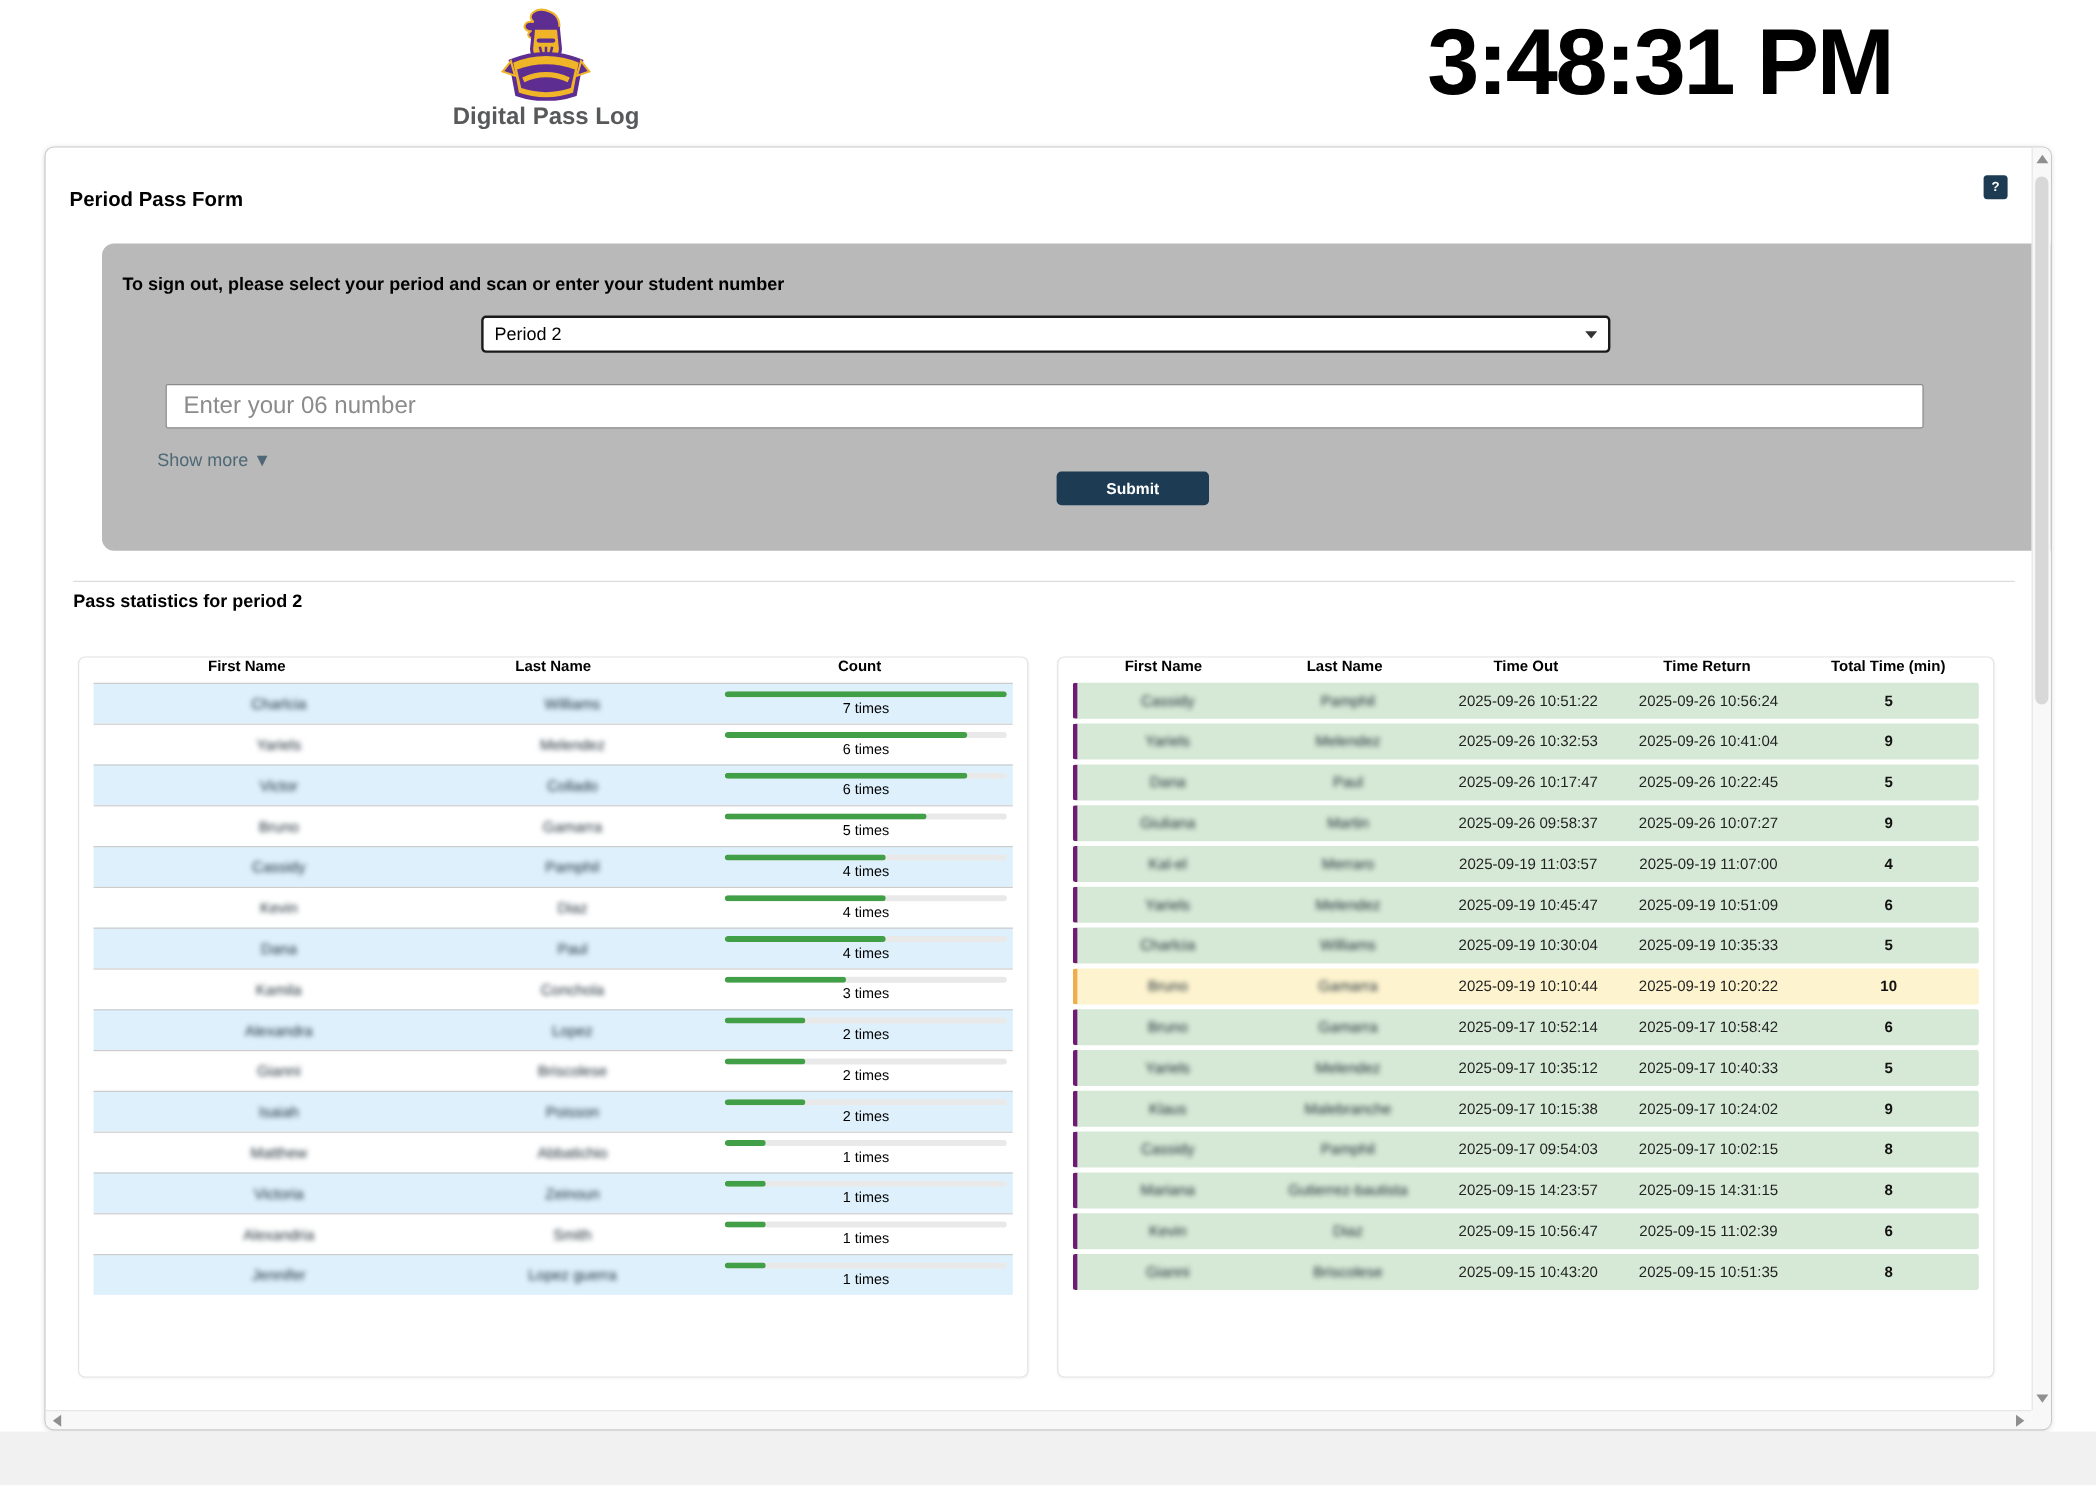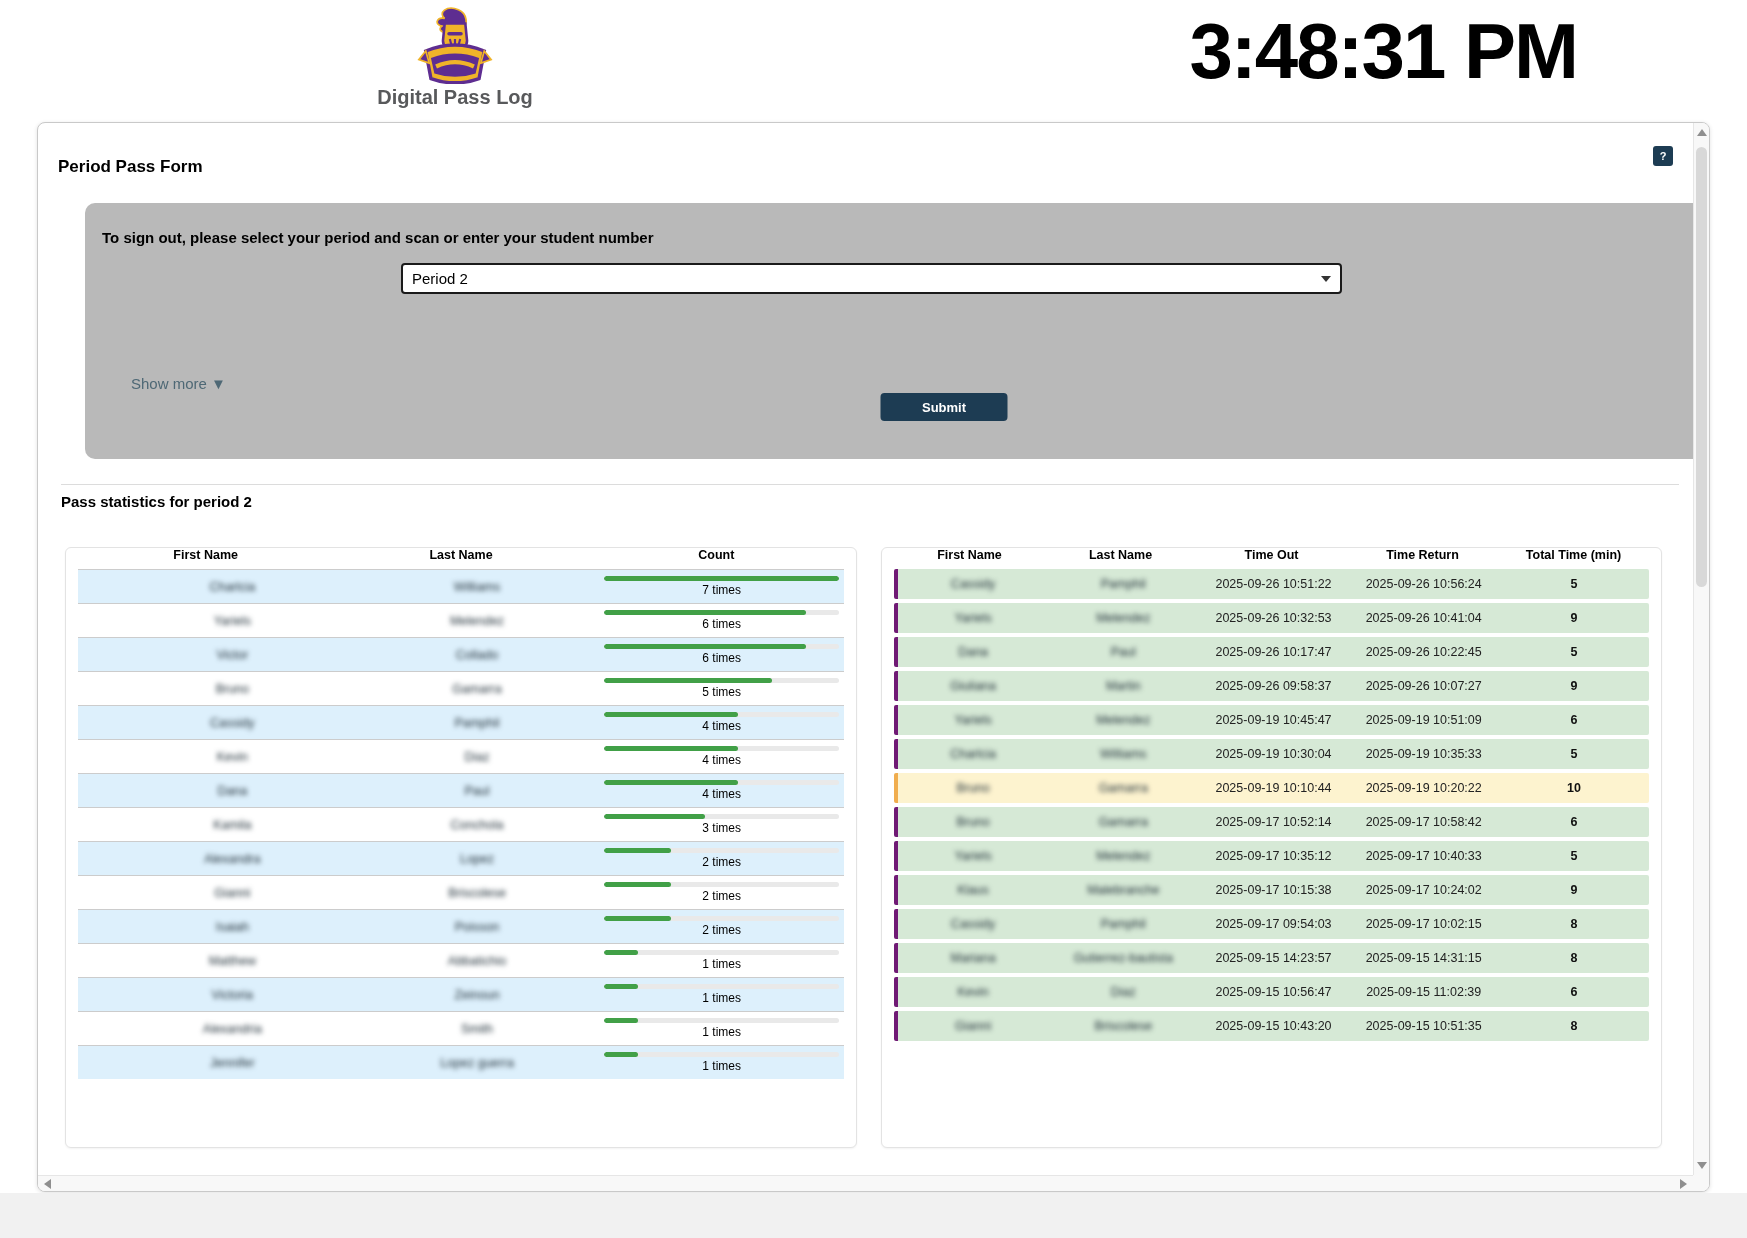--- a/index.html
+++ b/index.html
@@ -111,20 +111,21 @@
   <div class="card">
     <button class="help-btn">?</button>
     <div class="card-title">Period Pass Form</div>
 
     <div class="form-panel">
       <div class="instruction">To sign out, please select your period and scan or enter your student number</div>
       <div class="select-wrap">
         <select><option>Period 2</option></select>
         <span class="select-chevron"></span>
       </div>
+      <input class="student-input" type="text" placeholder="Enter your 06 number" style="">
       <div class="show-more">Show more ▼</div>
       <button class="submit-btn">Submit</button>
     </div>
 
     <div class="divider"></div>
     <div class="stats-heading">Pass statistics for period 2</div>
 
     <section class="panel panel-top">
       <div class="thead">
         <span>First Name</span>
@@ -390,20 +391,31 @@
           <div class="g-row">
             <div class="g-cell">
               <div class="blur-name">Giuliana</div>
             </div>
             <div class="g-cell">
               <div class="blur-name">Martin</div>
             </div>
             <div class="g-cell">2025-09-26 09:58:37</div>
             <div class="g-cell">2025-09-26 10:07:27</div>
             <div class="g-cell total">9</div>
+          </div>
+          <div class="g-row">
+            <div class="g-cell">
+              <div class="blur-name">Kal-el</div>
+            </div>
+            <div class="g-cell">
+              <div class="blur-name">Merraro</div>
+            </div>
+            <div class="g-cell">2025-09-19 11:03:57</div>
+            <div class="g-cell">2025-09-19 11:07:00</div>
+            <div class="g-cell total">4</div>
           </div>
           <div class="g-row">
             <div class="g-cell">
               <div class="blur-name">Yariels</div>
             </div>
             <div class="g-cell">
               <div class="blur-name">Melendez</div>
             </div>
             <div class="g-cell">2025-09-19 10:45:47</div>
             <div class="g-cell">2025-09-19 10:51:09</div>

